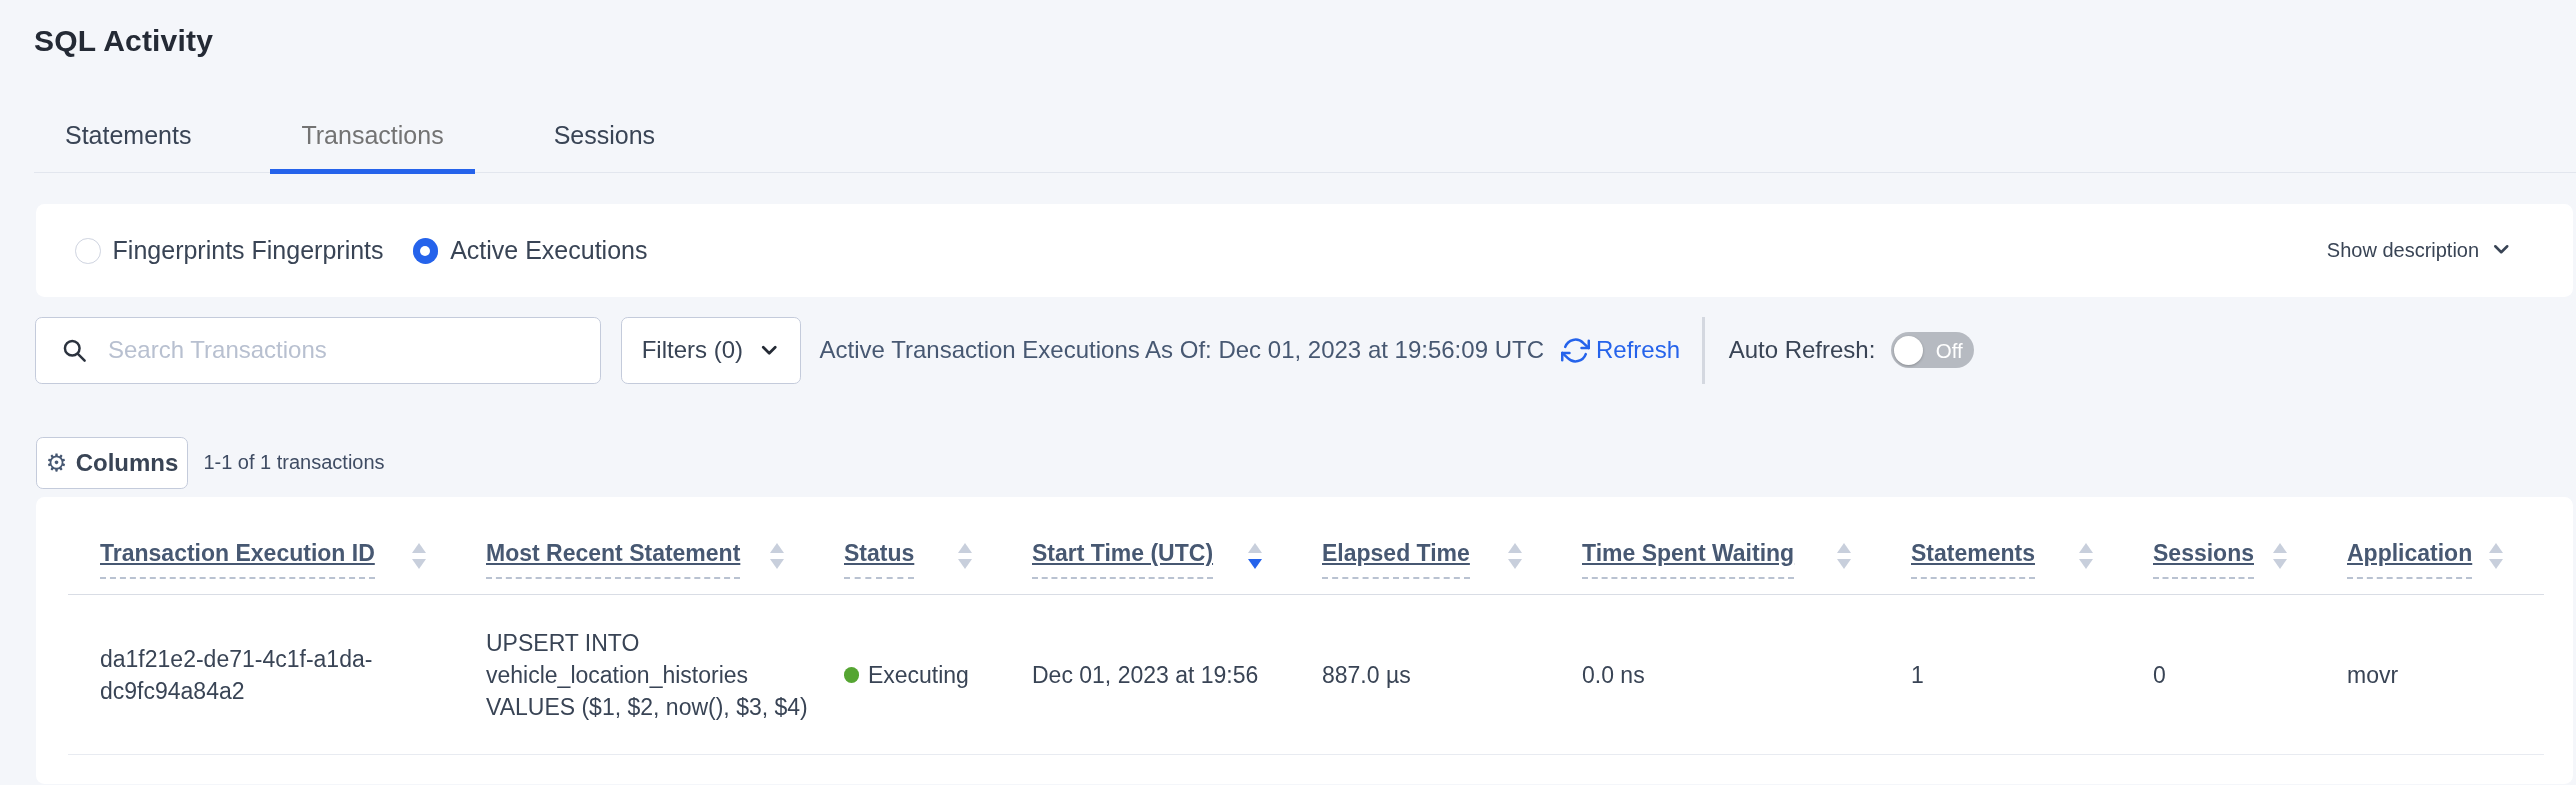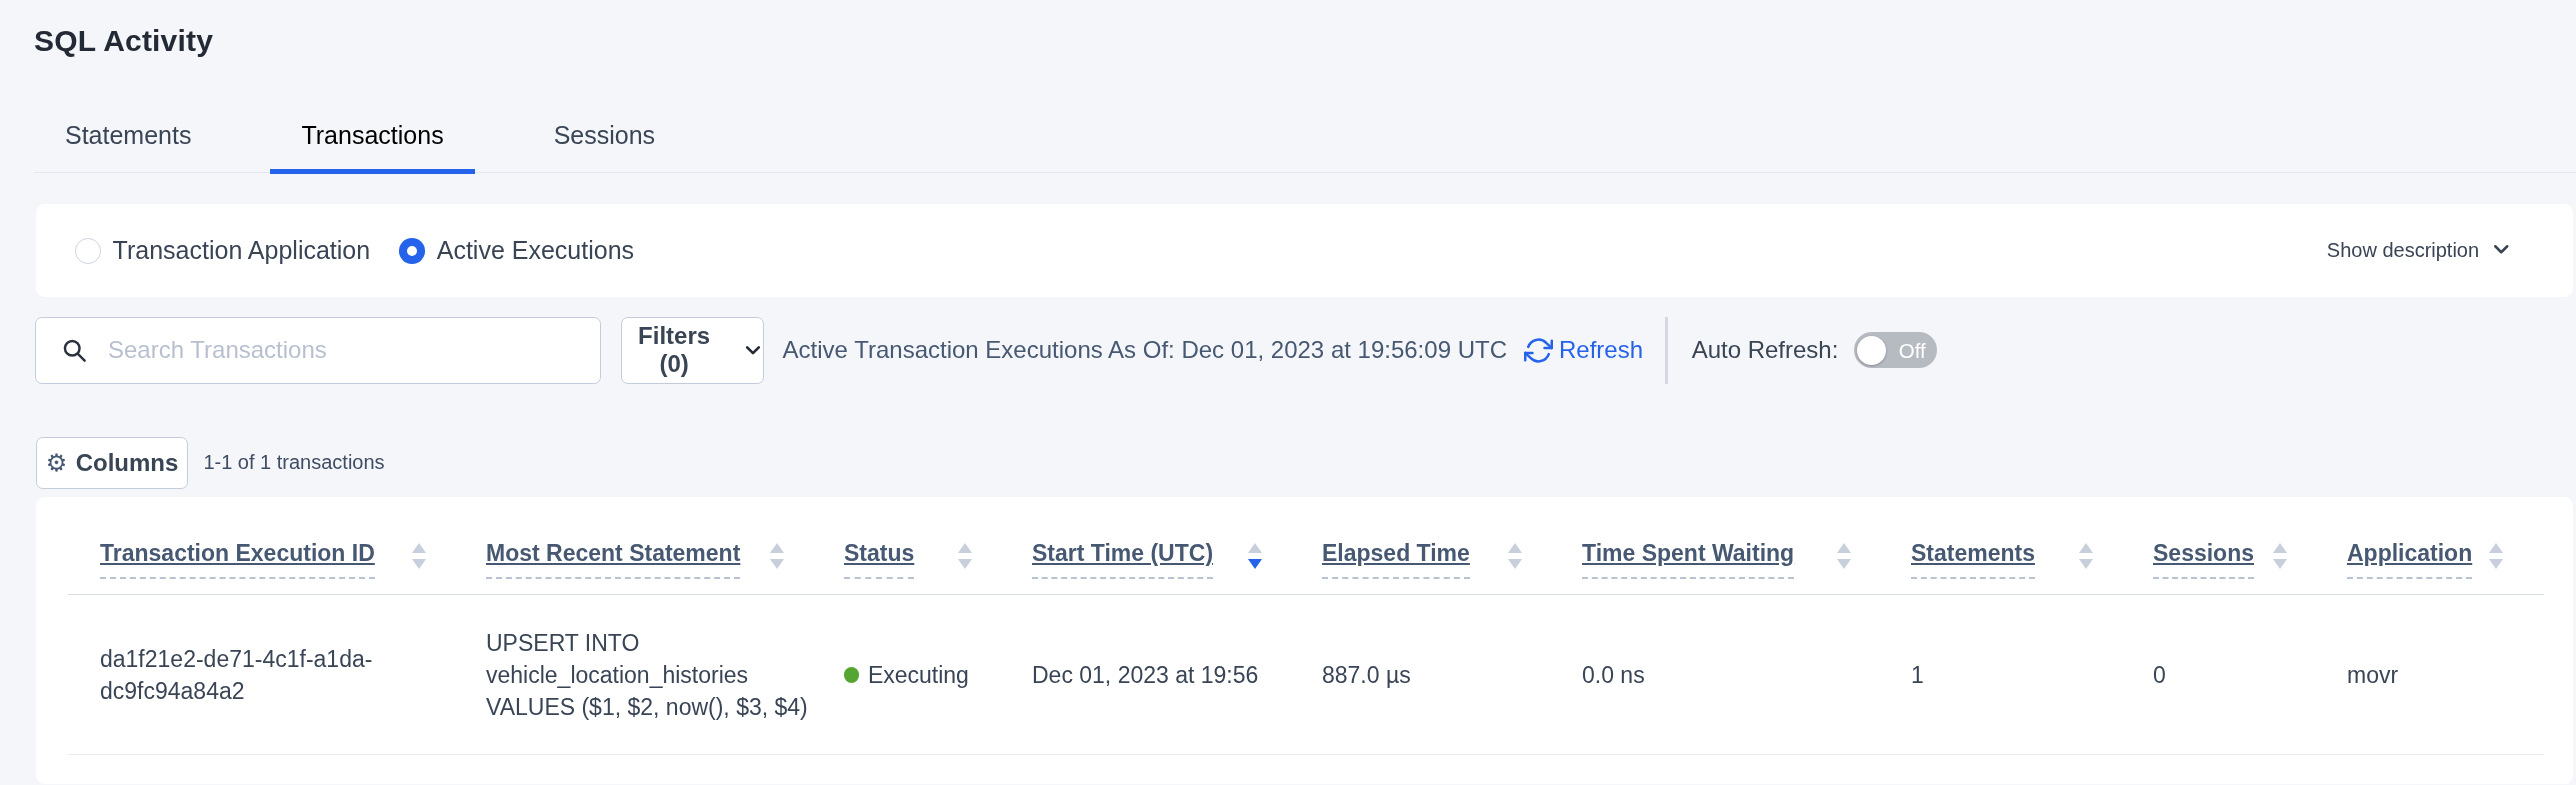--- a/index.html
+++ b/index.html
@@ -24,21 +24,21 @@
     margin:61px 0 0 34px;
     border-bottom:1.7px solid #e2e6ee;
   }
   .tab {
     padding:0 31px 19px 31px;
     font-size:25px; line-height:29px;
     color:#394455; cursor:pointer;
     border-bottom:5.1px solid transparent;
     margin-bottom:-1.7px;
   }
-  .tab.active { color:#000000; border-bottom-color:#2563eb; }
+  .tab.active { color:#737373; border-bottom-color:#2563eb; }
 
   
   .card {
     background:#ffffff; border-radius:8.5px;
     margin-left:36px; margin-right:3.4px;
   }
 
   
   .radio-row {
     margin-top:31px; height:93px;
@@ -74,24 +74,24 @@
     width:100%; height:100%;
     border:1.7px solid #c4cbdb; border-radius:6.8px;
     padding:0 17px 0 72px;
     font-size:24px; font-family:"Liberation Sans",sans-serif;
     color:#394455; background:#fff; outline:none;
   }
   .search-box input::placeholder { color:#b8c0d0; }
   .search-icon { position:absolute; left:25.6px; top:20.5px; width:27px; height:27px; }
 
   .filters-btn {
-    margin-left:19.6px; width:143px; height:67px;
+    margin-left:19.6px; width:180px; height:67px;
     background:#fff; border:1.7px solid #c4cbdb; border-radius:6.8px;
     display:flex; align-items:center; justify-content:center; gap:16px;
-    font-size:24px; font-weight:700; color:#394455; cursor:pointer;
+    font-size:24px; font-weight:400; color:#394455; cursor:pointer;
   }
   .filters-btn .chev { color:#242a35; }
 
   .asof-text { margin-left:19px; font-size:24px; color:#475872; white-space:nowrap; }
   .refresh-link {
     margin-left:17px; display:flex; align-items:center; gap:6px;
     color:#2563eb; font-size:24px; cursor:pointer; white-space:nowrap;
   }
   .refresh-icon { width:29px; height:29px; }
 
@@ -171,21 +171,21 @@
 
 <nav class="tabs">
   <div class="tab">Statements</div>
   <div class="tab active">Transactions</div>
   <div class="tab">Sessions</div>
 </nav>
 
 <section class="card radio-row">
   <div class="radio-option">
     <span class="radio-circle"></span>
-    <span class="radio-label">Transaction Application</span>
+    <span class="radio-label">Fingerprints Fingerprints</span>
   </div>
   <div class="radio-option selected">
     <span class="radio-circle"></span>
     <span class="radio-label">Active Executions</span>
   </div>
   <div class="show-description">
     <span>Show description</span>
     <svg class="chev" viewBox="0 0 24 24" fill="none" stroke="#394455" stroke-width="3" stroke-linecap="round" stroke-linejoin="round">
         <polyline points="5 8.5 12 15.5 19 8.5"></polyline>
       </svg>

